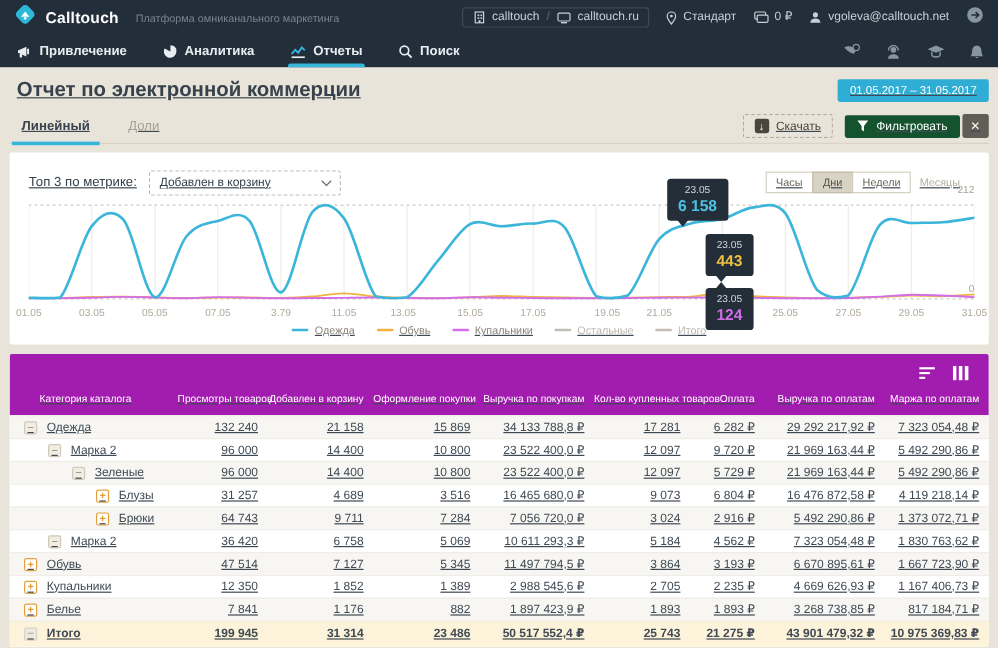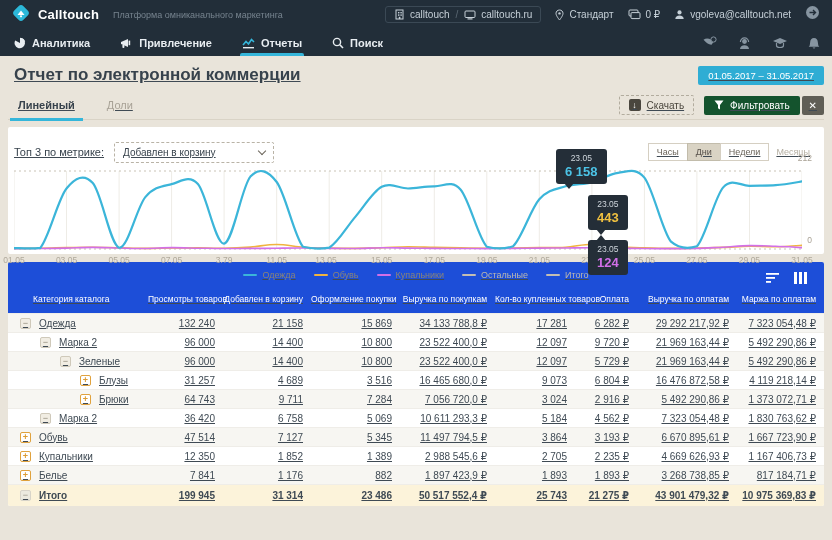--- a/index.html
+++ b/index.html
@@ -36,21 +36,21 @@
   .tab.active { color:#37424c; font-weight:bold; }
   .tab.active::after { content:""; position:absolute; left:-4px; right:-4px; bottom:-2px; height:3px; background:#35b6da; }
   .tab-actions { margin-left:auto; display:flex; gap:2px; align-items:center; padding-bottom:4px; }
   .btn-download { display:flex; align-items:center; gap:6px; border:1px dashed #b2ac9e; background:transparent; color:#49453c; font-size:10px; padding:3px 9px; border-radius:2px; margin-right:8px; cursor:pointer; }
   .dl-ico { width:12px; height:12px; background:#4a463e; border-radius:2px; color:#fff; font-size:9px; line-height:12px; text-align:center; }
   .btn-dark { display:flex; align-items:center; gap:6px; background:#14532d; color:#fff; font-size:10px; padding:4px 10px; border:none; border-radius:2px; cursor:pointer; }
   .btn-x { background:#605e56; color:#fff; font-size:10px; padding:4px 7px; border:none; border-radius:2px; cursor:pointer; }
 
   
   .card { background:#fff; border-radius:2px; }
-  .chart-card { margin-top:7px; height:127px; position:relative; padding:12px 6px 0; }
+  .chart-card { margin-top:7px; height:160px; position:relative; padding:12px 16px 0; }
   .metric-row { display:flex; align-items:center; height:26px; }
   .metric-label { font-size:11px; color:#37424c; margin-right:10px; }
   .metric-select { display:flex; align-items:center; justify-content:space-between; width:160px; border:1px dashed #b9b3a6; border-radius:2px; padding:4px 8px; font-size:10px; color:#37424c; cursor:pointer; }
   .chev { width:6px; height:6px; border-right:1.5px solid #6b655a; border-bottom:1.5px solid #6b655a; transform:rotate(45deg); margin-top:-3px; }
   .granularity { margin-left:auto; display:flex; }
   .gran-btn { font-size:9px; padding:3px 8px; border:1px solid #d5cfc2; background:#fff; color:#6a645a; cursor:pointer; }
   .gran-btn + .gran-btn { margin-left:-1px; }
   .gran-btn.active { background:#d9d3c4; border-color:#c2bcab; color:#57514a; }
   .gran-btn.disabled { border:none; background:transparent; color:#b5afa2; }
 
@@ -68,21 +68,21 @@
 
   .tooltip { position:absolute; background:#242e38; border-radius:3px; padding:4px 9px 5px; text-align:center; z-index:5; }
   .tooltip .tt-date { font-size:8.5px; color:#cfd6dc; }
   .tooltip .tt-val { font-size:13px; font-weight:bold; margin-top:1px; }
   .tooltip::after { content:""; position:absolute; left:8px; border-left:5px solid transparent; border-right:5px solid transparent; }
   .tooltip.pt-down::after { bottom:-5px; border-top:6px solid #242e38; }
   .tooltip.pt-up::after { top:-5px; border-bottom:6px solid #242e38; }
 
   
   .table-card { margin-top:8px; overflow:hidden; }
-  .thead { background:#1d4ed8; color:#fff; padding:6px 0 0; }
+  .thead { background:#a21caf; color:#fff; padding:6px 0 0; }
   .thead-tools { display:flex; justify-content:flex-end; gap:14px; padding:4px 16px 6px; }
   .thead-tools svg { display:block; cursor:pointer; }
   .grid-row { display:grid; grid-template-columns:140px 75px 88px 89px 95px 80px 62px 100px 87px; align-items:center; }
   .thead .grid-row { padding:4px 0 9px; }
   .th { font-size:8.5px; text-align:right; padding-right:8px; white-space:nowrap; }
   .th:first-child { text-align:left; padding-left:25px; }
   .trow { height:19px; font-size:10px; border-top:1px solid #efede8; background:#fff; }
   .trow.odd { background:#f7f6f2; }
   .trow.total { background:#fcf3da; font-weight:bold; height:22px; }
   .td { text-align:right; padding-right:8px; white-space:nowrap; color:#3f4a54; }
@@ -155,33 +155,33 @@
         <svg width="15" height="15" viewBox="0 0 15 15">
             <circle cx="7.5" cy="7.5" r="6.5" fill="#8795a1"></circle>
             <path d="M4.5 7.5 H10 M8 5 L10.5 7.5 L8 10" stroke="#222e39" stroke-width="1.4" fill="none"></path>
           </svg>
       </span>
     </div>
   </div>
   <div class="hdr-row2">
     <div class="nav">
       <div class="nav-item">
-        <svg width="12" height="12" viewBox="0 0 12 12">
-            <path d="M6 6 V0.8 A5.2 5.2 0 1 1 1.2 3.5 Z" fill="#e8edf1"></path>
-            <path d="M7.2 4.8 V0.9 A5.2 5.2 0 0 1 11.2 4.8 Z" fill="#e8edf1"></path>
-          </svg>
-        <span>Аналитика</span>
-      </div>
-      <div class="nav-item">
         <svg width="13" height="12" viewBox="0 0 13 12">
             <path d="M1 5 L8 2 V10 L1 7 Z" fill="#e8edf1"></path>
             <rect x="8.6" y="3.6" width="1.6" height="4.6" fill="#e8edf1"></rect>
             <rect x="2.4" y="7.6" width="2" height="3.4" rx="0.8" fill="#e8edf1"></rect>
           </svg>
         <span>Привлечение</span>
+      </div>
+      <div class="nav-item">
+        <svg width="12" height="12" viewBox="0 0 12 12">
+            <path d="M6 6 V0.8 A5.2 5.2 0 1 1 1.2 3.5 Z" fill="#e8edf1"></path>
+            <path d="M7.2 4.8 V0.9 A5.2 5.2 0 0 1 11.2 4.8 Z" fill="#e8edf1"></path>
+          </svg>
+        <span>Аналитика</span>
       </div>
       <div class="nav-item active">
         <svg width="13" height="12" viewBox="0 0 13 12">
             <path d="M1 8 L4 4.5 L6.5 7 L9.5 2.5 L12 5" stroke="#35b6da" stroke-width="1.6" fill="none"></path>
             <rect x="1" y="10" width="11" height="1.4" fill="#e8edf1"></rect>
           </svg>
         <span>Отчеты</span>
       </div>
       <div class="nav-item">
         <svg width="12" height="12" viewBox="0 0 12 12">
@@ -288,21 +288,21 @@
     <div class="xlabels" id="xlabels">
         <span style="left: -20px;">01.05</span>
         <span style="left: 32.5333px;">03.05</span>
         <span style="left: 85.0667px;">05.05</span>
         <span style="left: 137.6px;">07.05</span>
         <span style="left: 190.133px;">3.79</span>
         <span style="left: 242.667px;">11.05</span>
         <span style="left: 292px;">13.05</span>
         <span style="left: 347.733px;">15.05</span>
         <span style="left: 400.267px;">17.05</span>
-        <span style="left: 452.8px;">19.05</span>
+        <span style="left: 452.8px; text-align: right;">19.05</span>
         <span style="left: 505.333px;">21.05</span>
         <span style="left: 557.867px;">23.05</span>
         <span style="left: 610.4px;">25.05</span>
         <span style="left: 662.933px;">27.05</span>
         <span style="left: 715.467px;">29.05</span>
         <span style="left: 768px;">31.05</span>
       </div>
     <div class="legend" id="legend">
         <span class="leg-item">
           <span class="leg-swatch" style="background: rgb(59, 181, 217);"></span>

